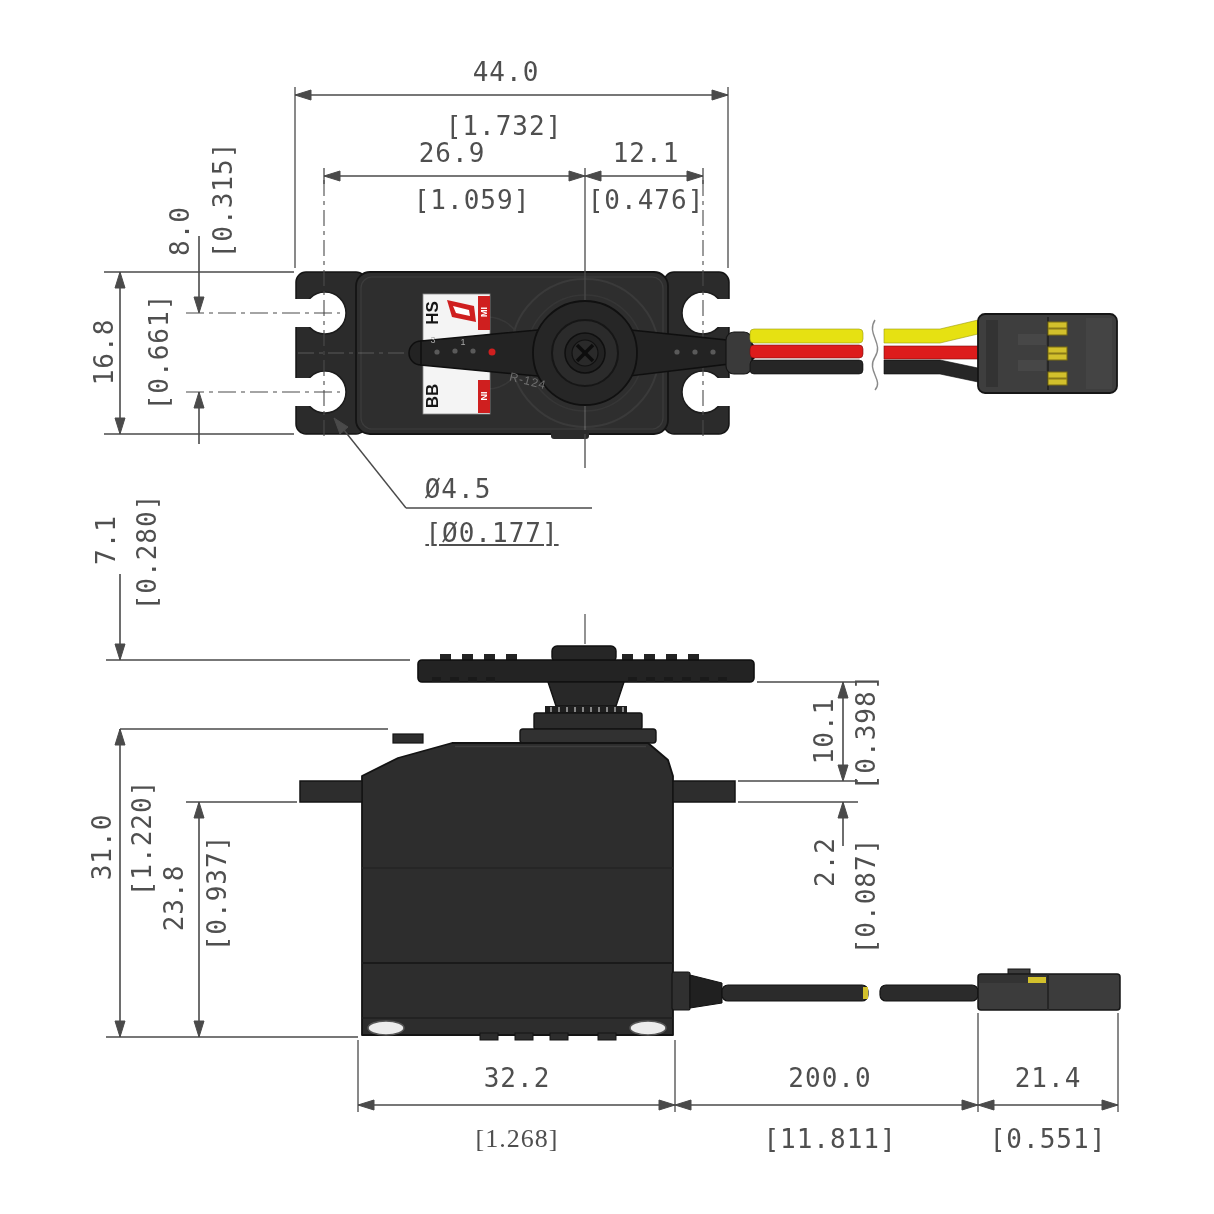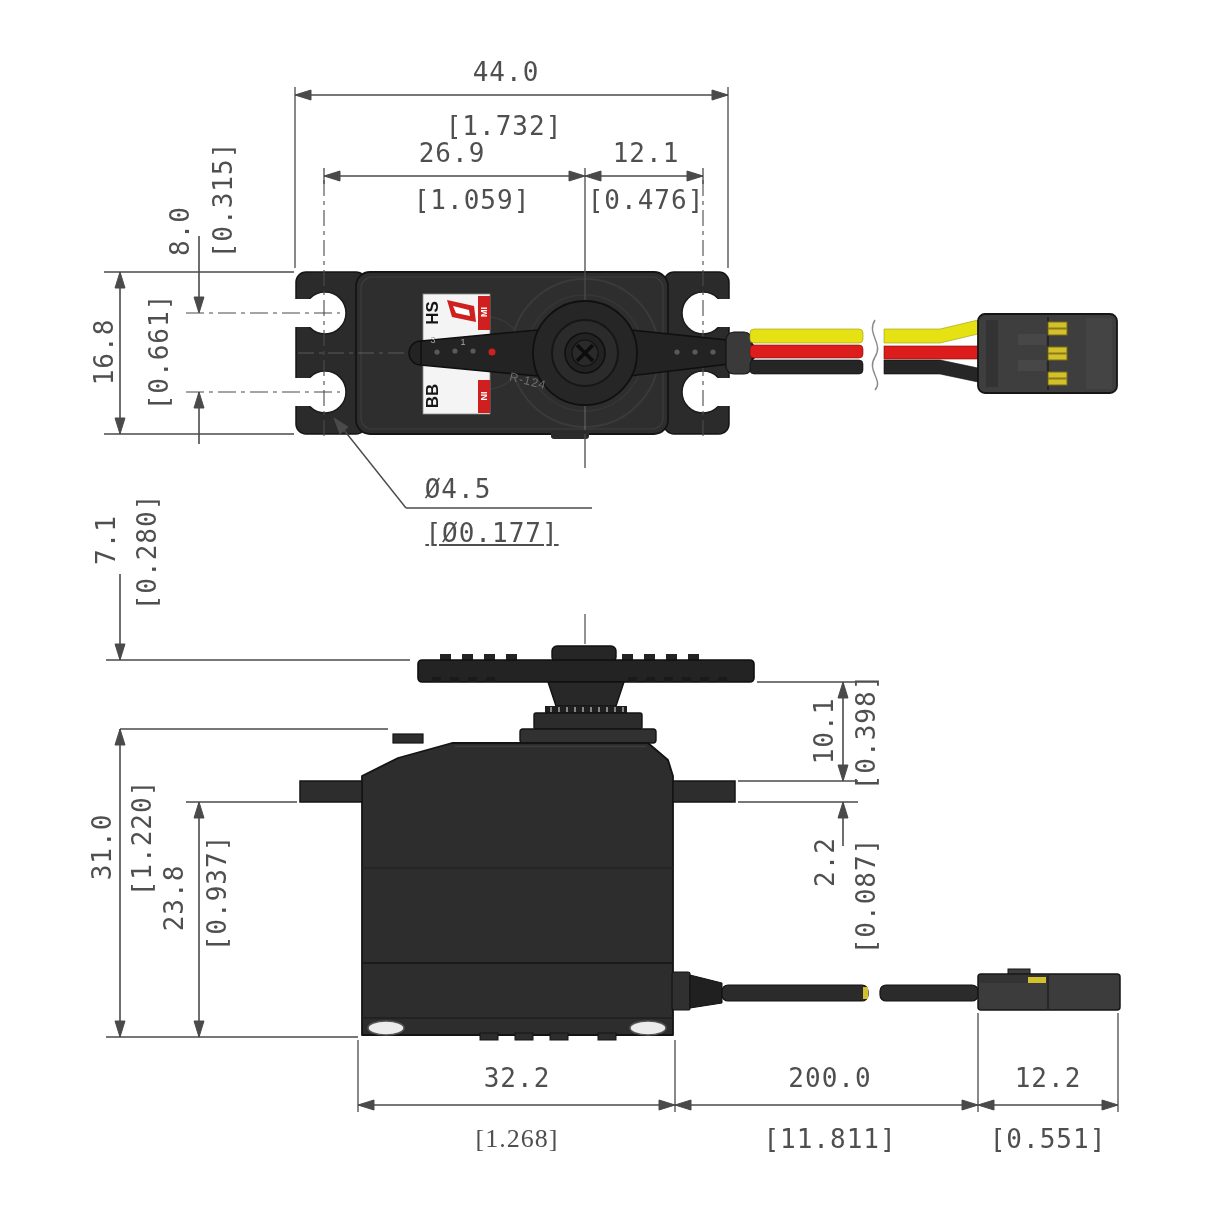--- a/index.html
+++ b/index.html
@@ -298,21 +298,21 @@
 <div class="t tv" style="left:174px; top:898px;">23.8</div>
 <div class="t tv" style="left:217px; top:893px;">[0.937]</div>
 <div class="t tv" style="left:824px; top:731px;">10.1</div>
 <div class="t tv" style="left:866px; top:732px;">[0.398]</div>
 <div class="t tv" style="left:825px; top:862px;">2.2</div>
 <div class="t tv" style="left:866px; top:896px;">[0.087]</div>
 <div class="t" style="left:517px; top:1078px;">32.2</div>
 <div class="t" style="left:517px; top:1139px;font-family:Liberation Serif, serif;">[1.268]</div>
 <div class="t" style="left:830px; top:1078px;">200.0</div>
 <div class="t" style="left:830px; top:1139px;">[11.811]</div>
-<div class="t" style="left:1048px; top:1078px;">12.2</div>
+<div class="t" style="left:1048px; top:1078px;">21.4</div>
 <div class="t" style="left:1048px; top:1139px;">[0.551]</div>
 
 <div class="t tv lbl-big" style="left:433px; top:313px;">HS</div>
 <div class="t tv lbl-big" style="left:433px; top:396px;">BB</div>
 <div class="t tv lbl-mini" style="left:484px; top:312px;">MI</div>
 <div class="t tv lbl-mini" style="left:484px; top:396px;">NI</div>
 <div class="t horn-mark" style="left:528px; top:381px;">R-124</div>
 <div class="t horn-num" style="left:433px; top:340px;">3</div>
 <div class="t horn-num" style="left:463px; top:342px;">1</div>
 

